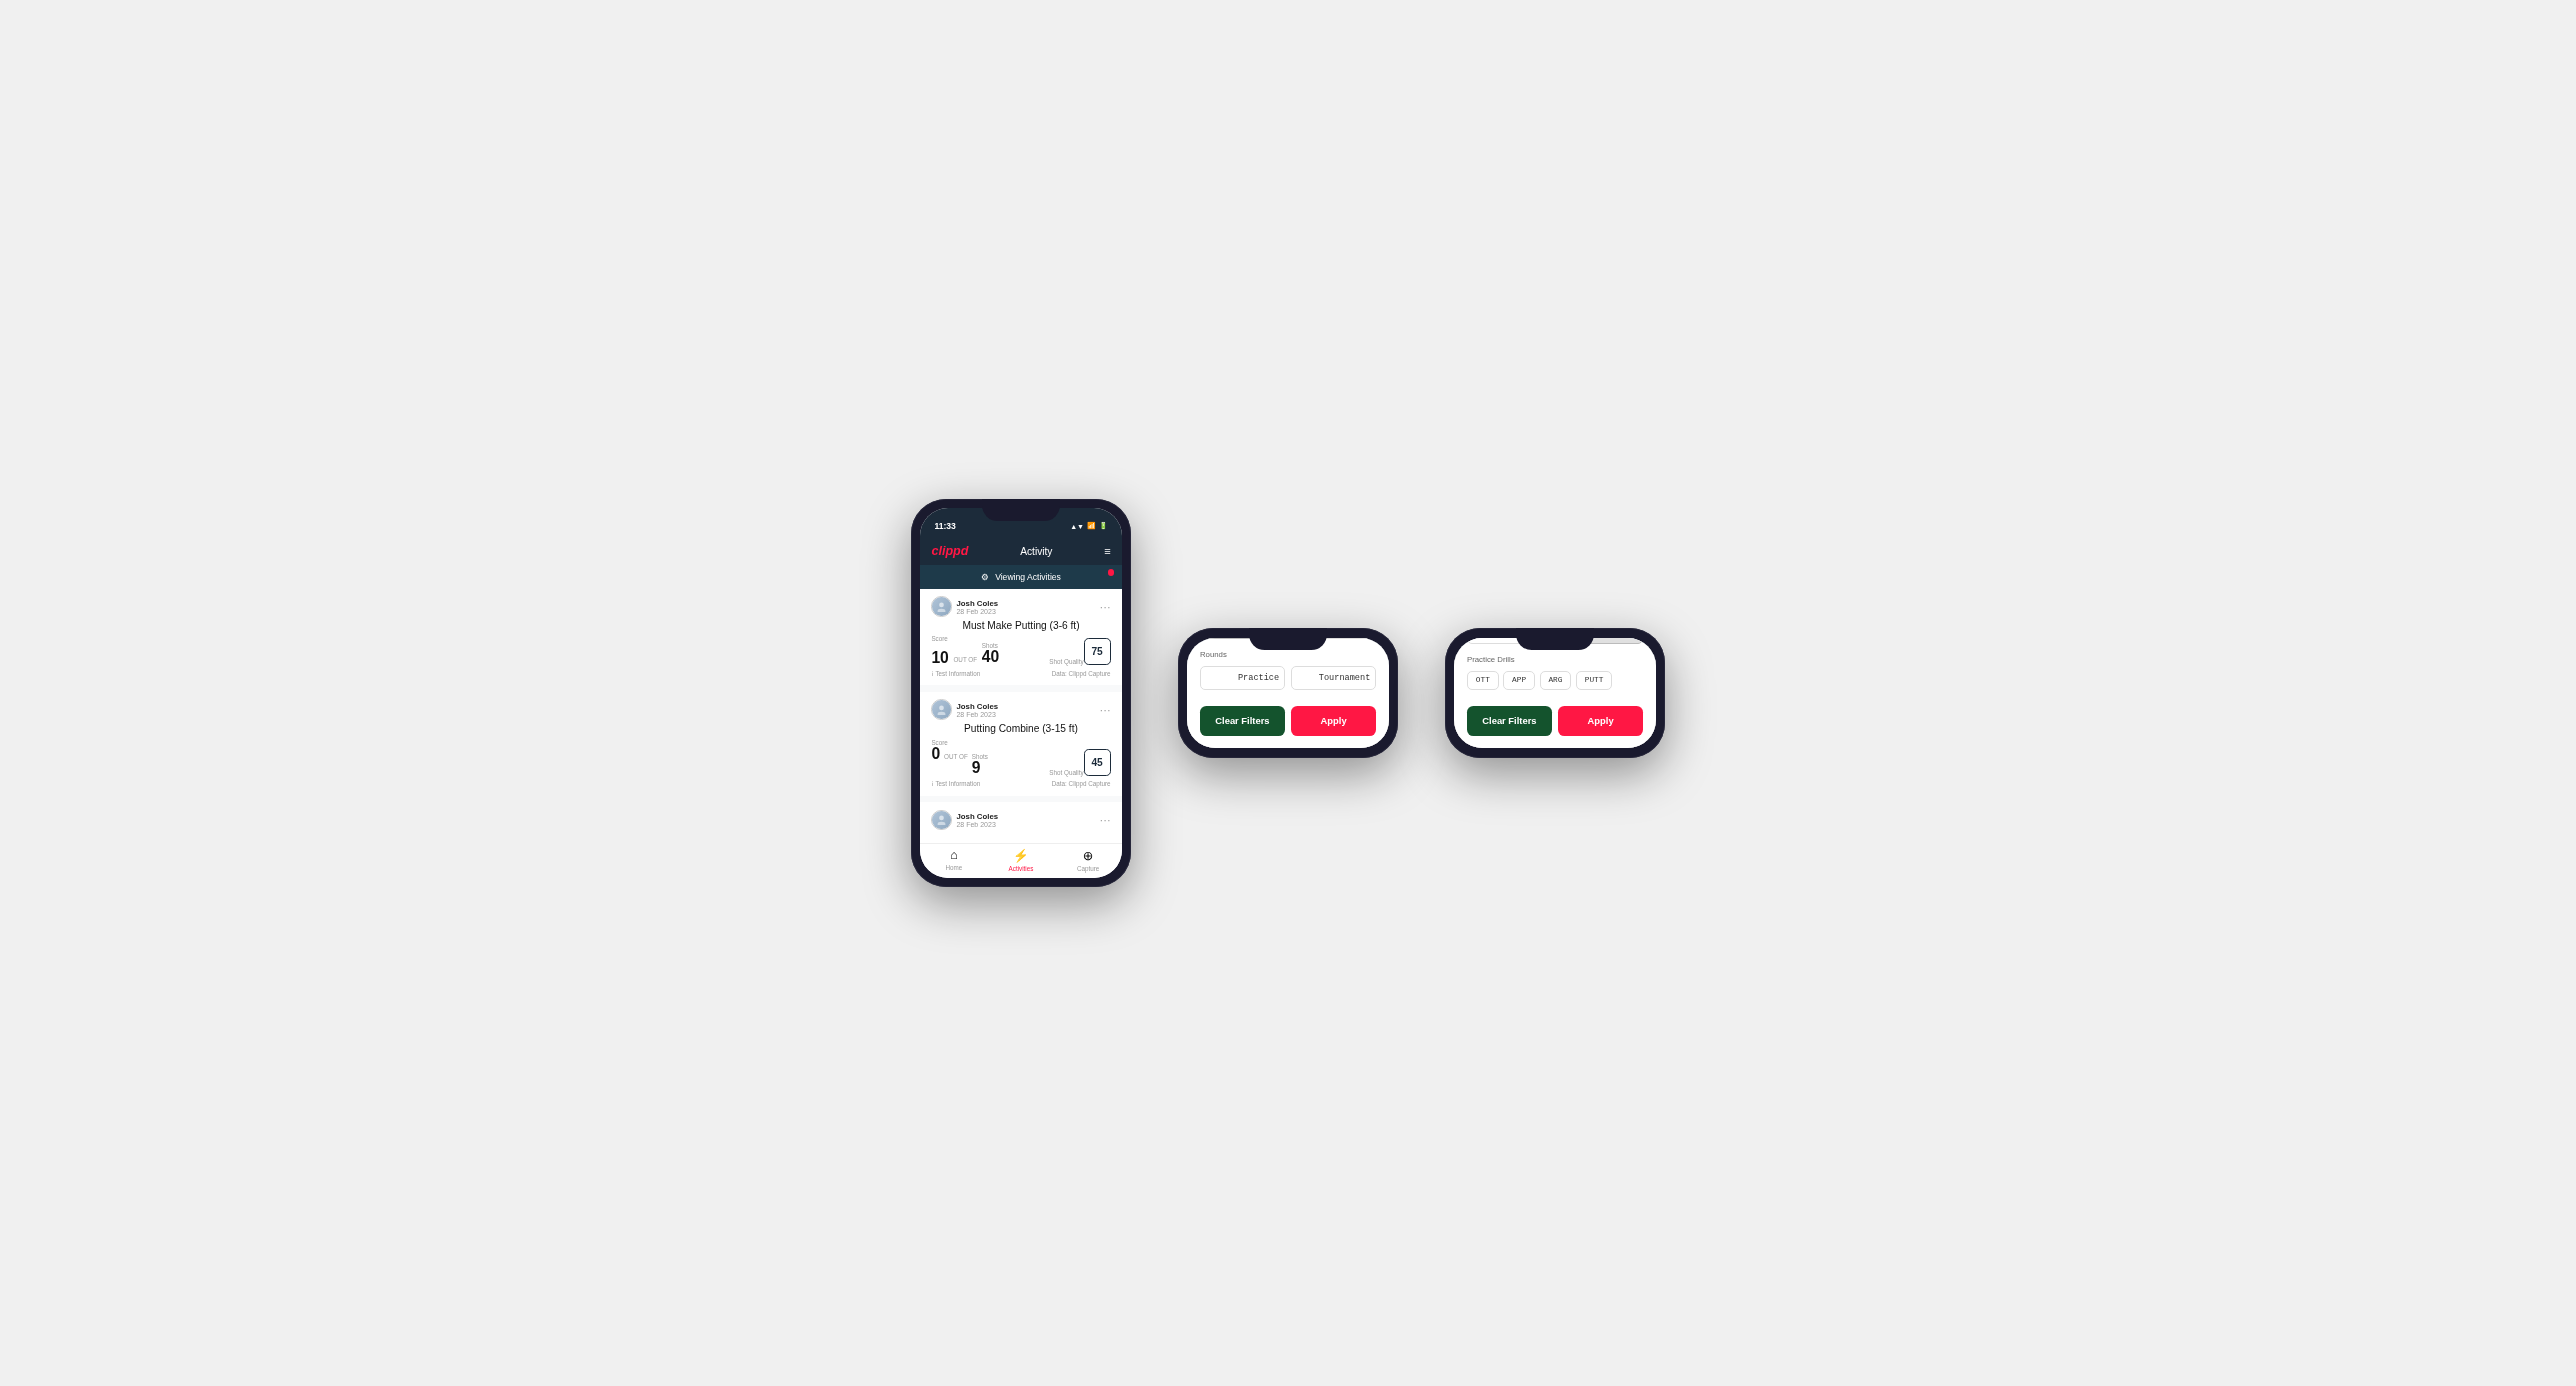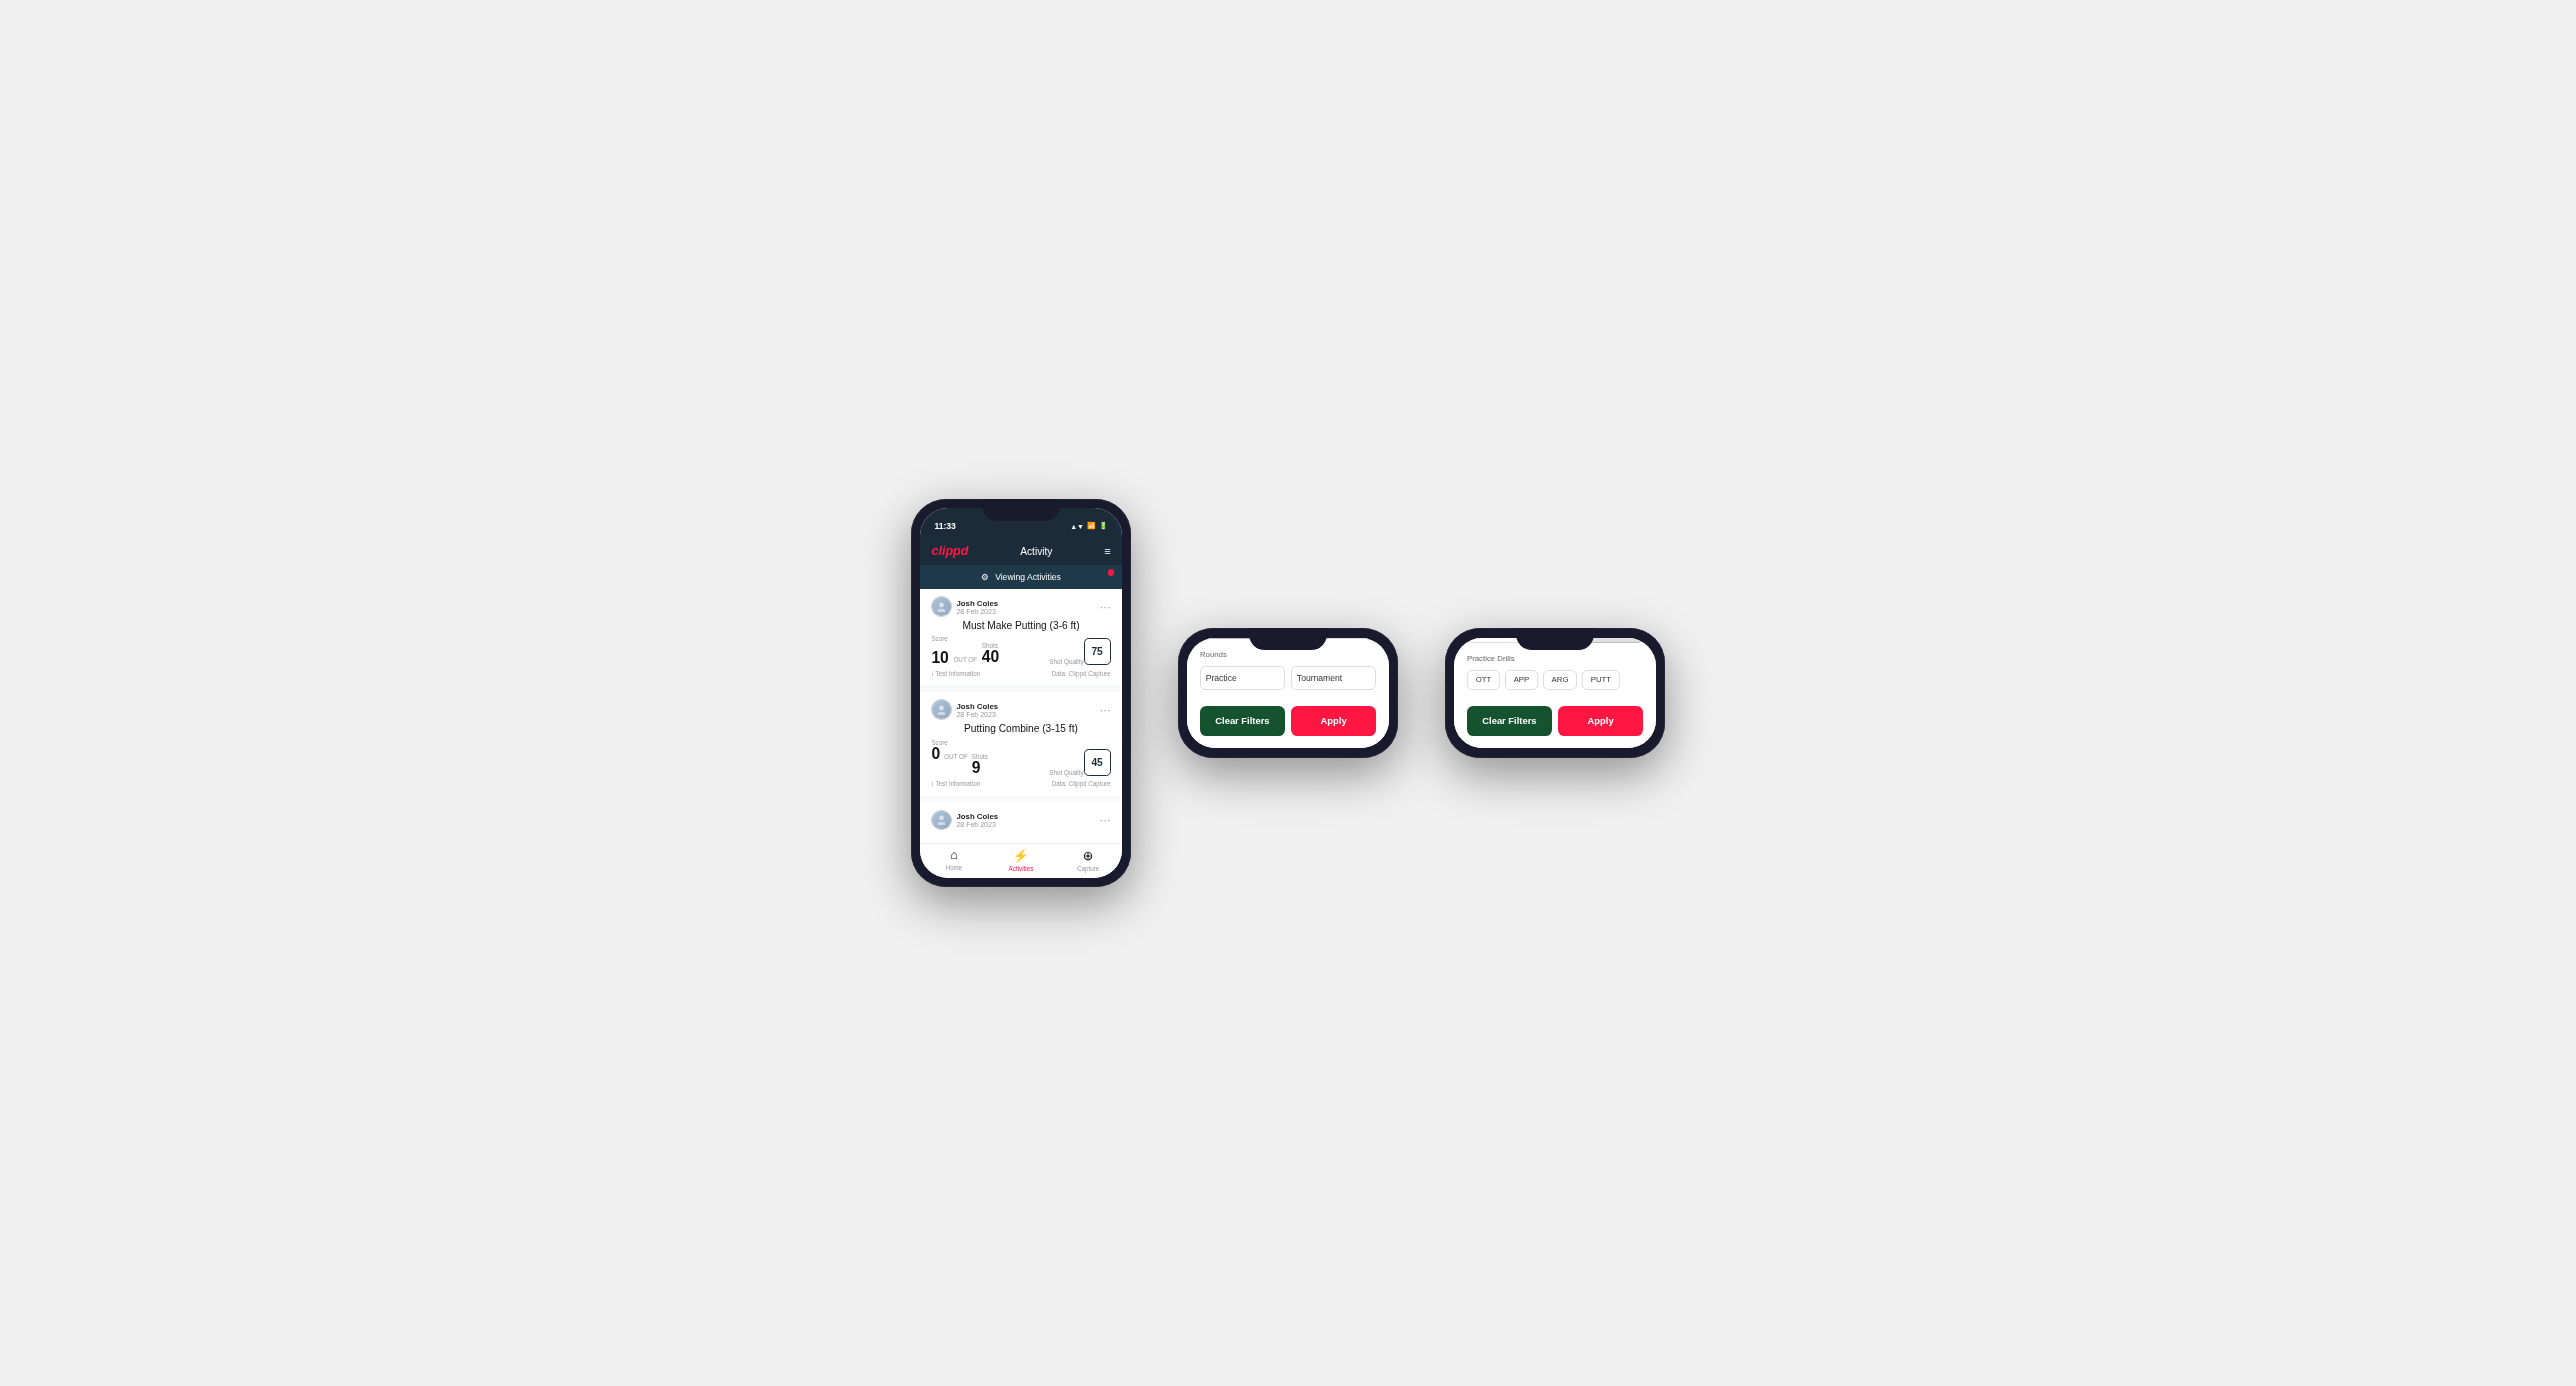--- a/index.html
+++ b/index.html
@@ -261,22 +261,23 @@
     }
     .filter-btn {
       flex: 1;
       padding: 6.3px 4.7px;
       border: 1.2px solid #ddd;
       border-radius: 5px;
       font-size: 8.6px;
       font-weight: 500;
       color: #333;
       background: #fff;
-      text-align: left;
+      text-align: right;
       cursor: pointer;
+      font-family: Liberation Mono, monospace;
     }
     .filter-btn.active {
       background: #e0e0e0;
       border-color: #bbb;
       font-weight: 600;
     }
     .filter-btn.pill {
       flex: none;
       padding: 4.7px 7.8px;
       font-size: 7.8px;

